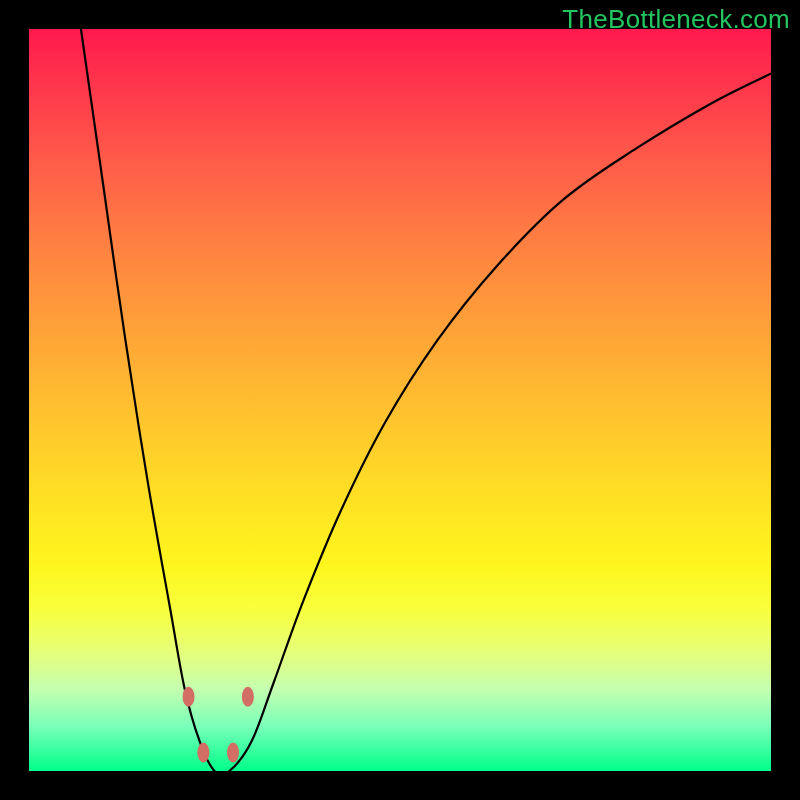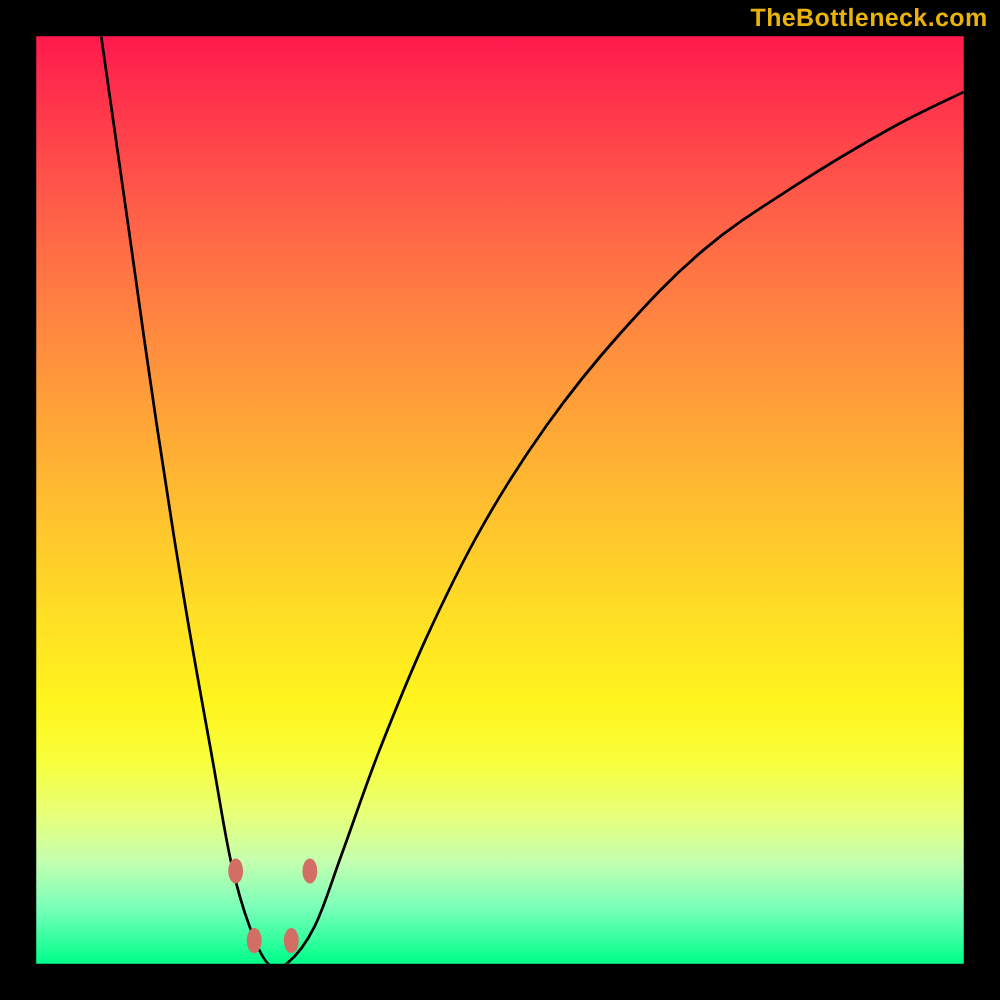--- a/index.html
+++ b/index.html
@@ -31,24 +31,24 @@
       #e6ff7a 84%,
       #c4ffb0 89%,
       #79ffb9 94%,
       #00ff8a 100%
     );
   }
   .attribution {
     position: absolute;
     top: 4px;
     right: 10px;
-    color: #eab308;
-    font-size: 20px;
+    color: #22c55e;
+    font-size: 26px;
     letter-spacing: 0.3px;
-    font-weight: 700;
+    font-weight: 400;
   }
   svg.curve {
     position: absolute;
     left: 0;
     top: 0;
     width: 742px;
     height: 742px;
   }
   .dot {
     fill: #d26e63;

